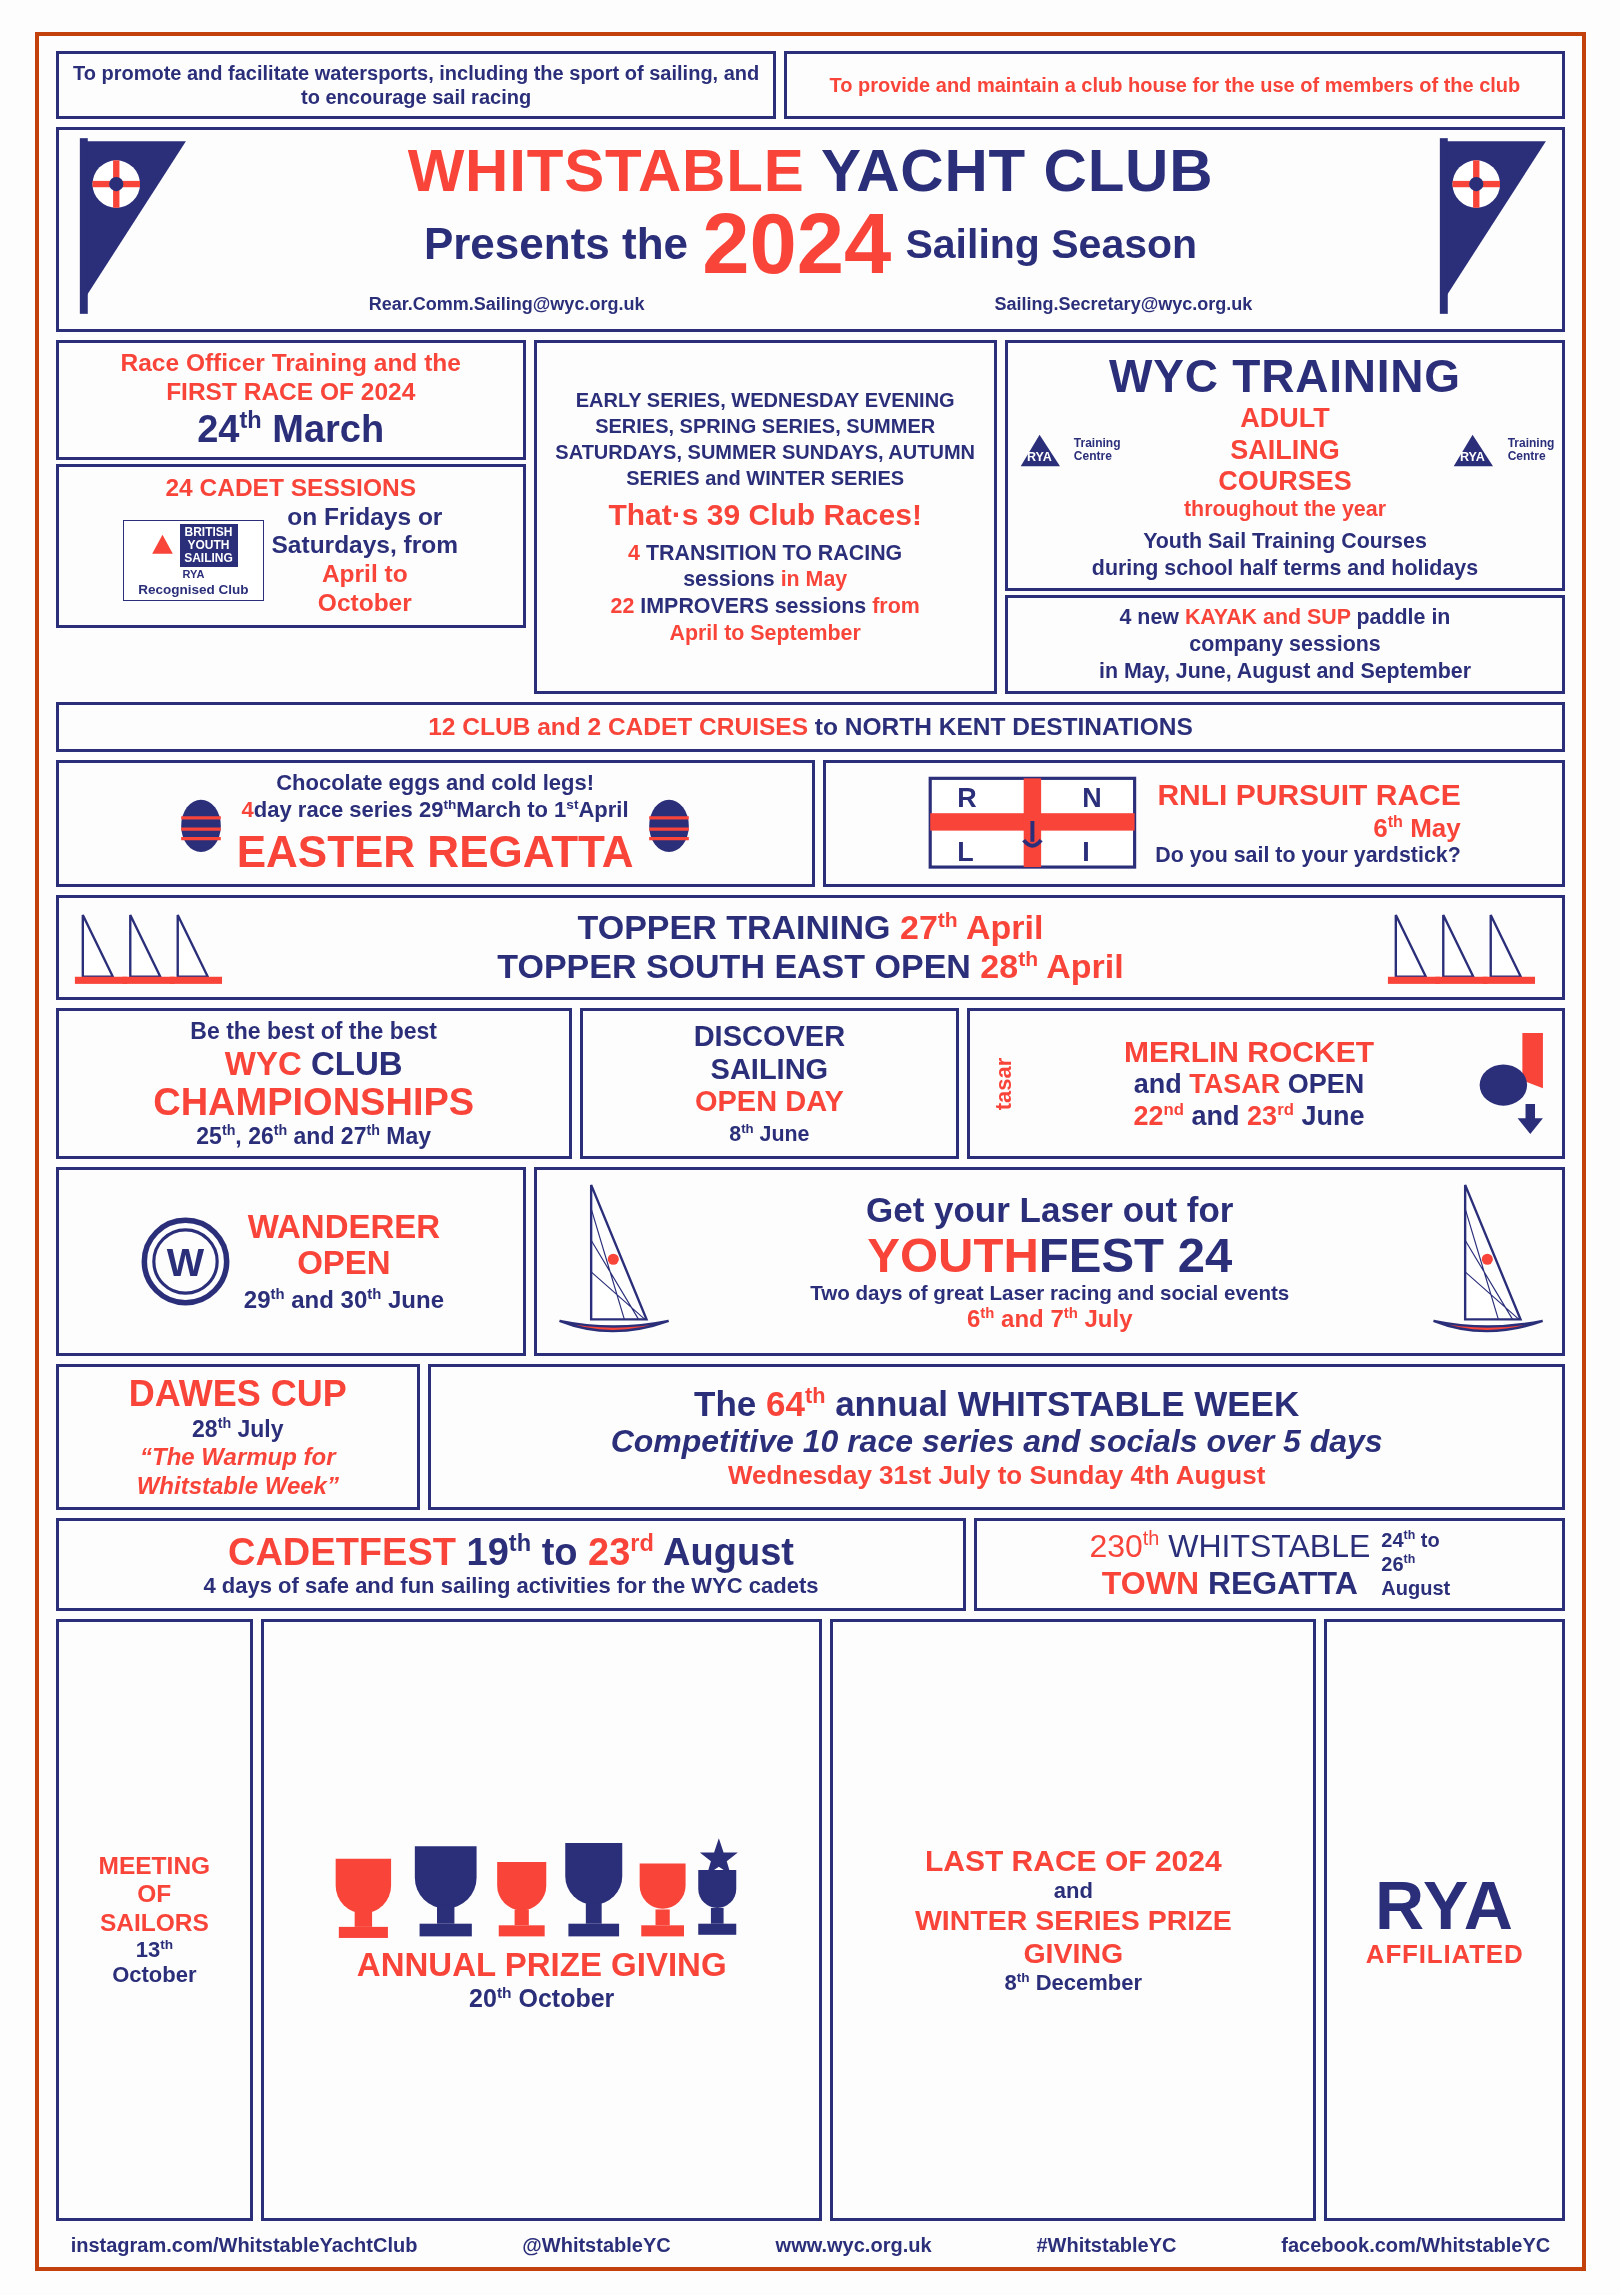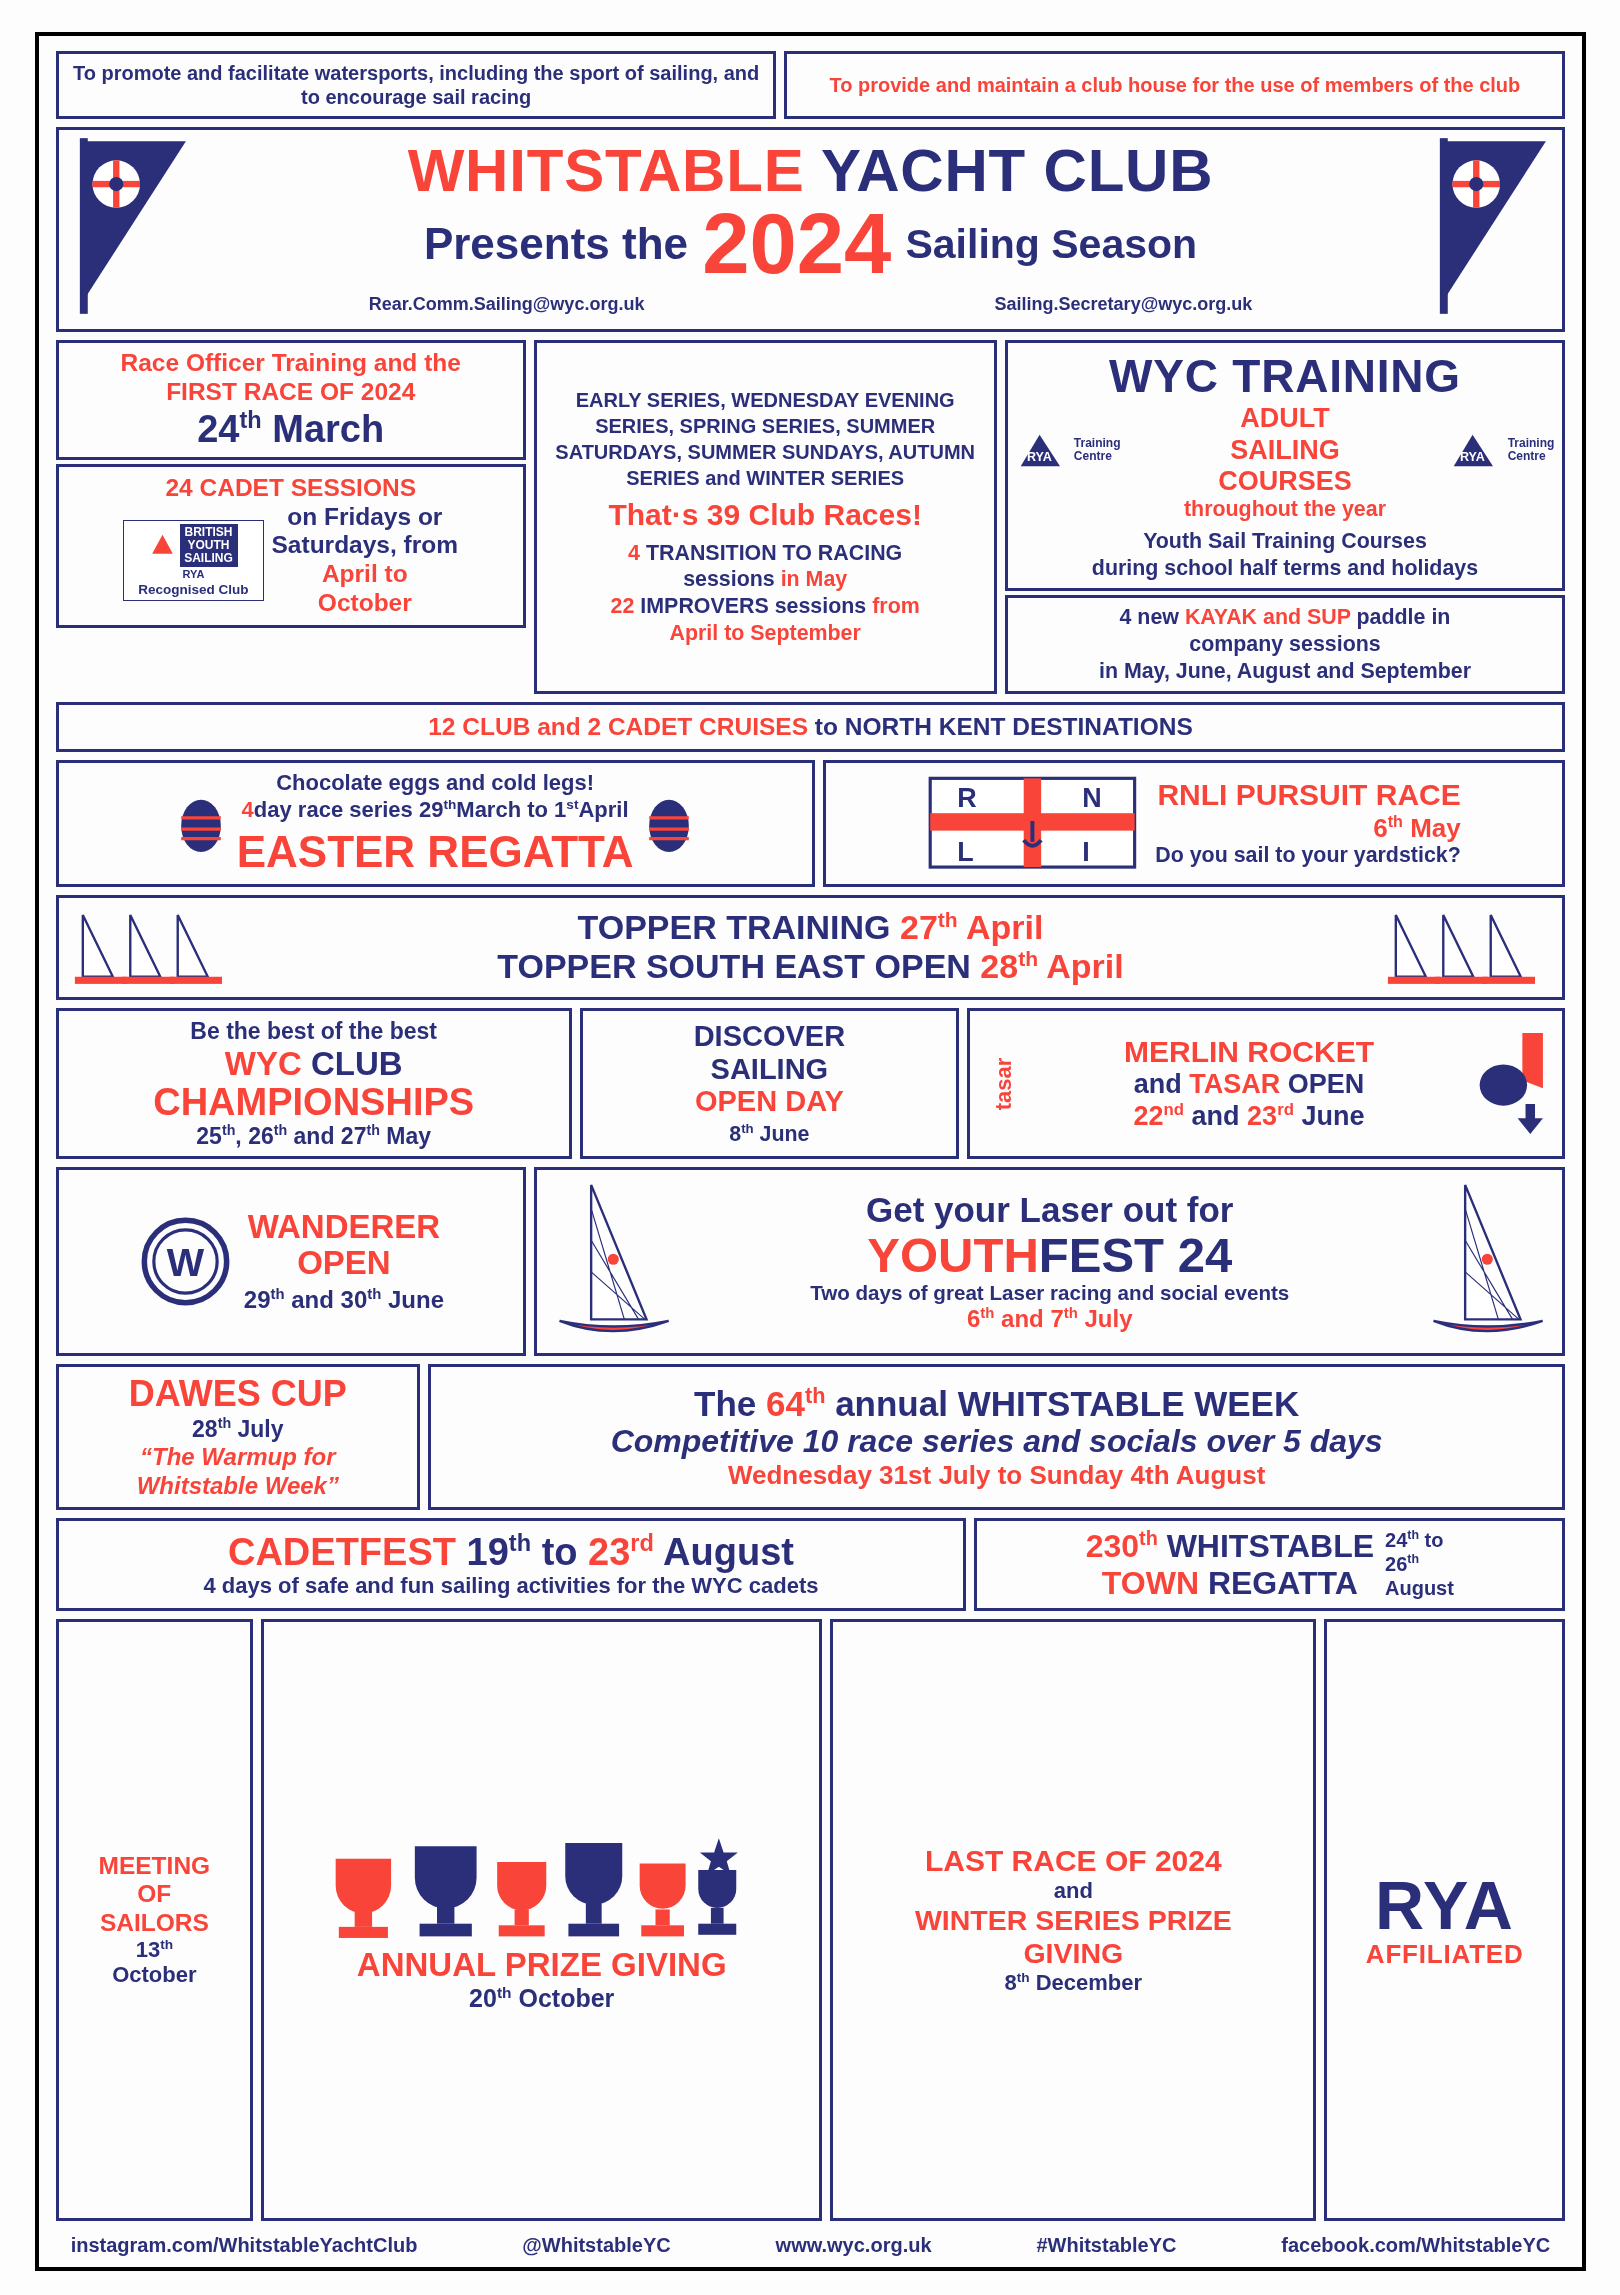--- a/index.html
+++ b/index.html
@@ -16,21 +16,21 @@
   }
   .poster {
     box-sizing: border-box;
     width: 1621px;
     height: 2295px;
     padding: 32px 35px 24px 35px;
     background: #fdfdfd;
   }
   .frame {
     box-sizing: border-box;
-    border: 4px solid #000000;
+    border: 4px solid #c2410c;
     width: 100%;
     height: 100%;
     padding: 11px 12.7px 8px 12.7px;
     display: flex;
     flex-direction: column;
   }
   .navy { color: #2b2f7a; }
   .red { color: #f9443a; }
   .row { display: flex; }
   .cell {
@@ -147,21 +147,21 @@
   .week-l1 { font-size: 35px; font-weight: bold; }
   .week-l2 { font-size: 32px; font-weight: bold; font-style: italic; }
   .week-l3 { font-size: 26px; font-weight: bold; }
 
   
   .cadetfest { flex: 0 0 60%; }
   .cf-l1 { font-size: 38px; font-weight: bold; }
   .cf-l2 { font-size: 22px; font-weight: bold; }
   .town { flex: 1 1 40%; flex-direction: row; gap: 11px; align-items: center; justify-content: center; }
   .town-main { text-align: center; }
-  .town-l1 { font-size: 32px; font-weight: bold; }
+  .town-l1 { font-size: 32px; font-weight: normal; }
   .town-l2 { font-size: 32px; font-weight: bold; }
   .town-dates { font-size: 20px; font-weight: bold; line-height: 1.2; text-align: left; }
 
   
   .meeting { flex: 0 0 13%; }
   .meeting-t { font-size: 24.5px; font-weight: bold; line-height: 1.15; }
   .meeting-d { font-size: 22px; font-weight: bold; line-height: 1.15; }
   .prize { flex: 0 0 37%; }
   .prize-t { font-size: 33px; font-weight: bold; }
   .prize-d { font-size: 25px; font-weight: bold; }

